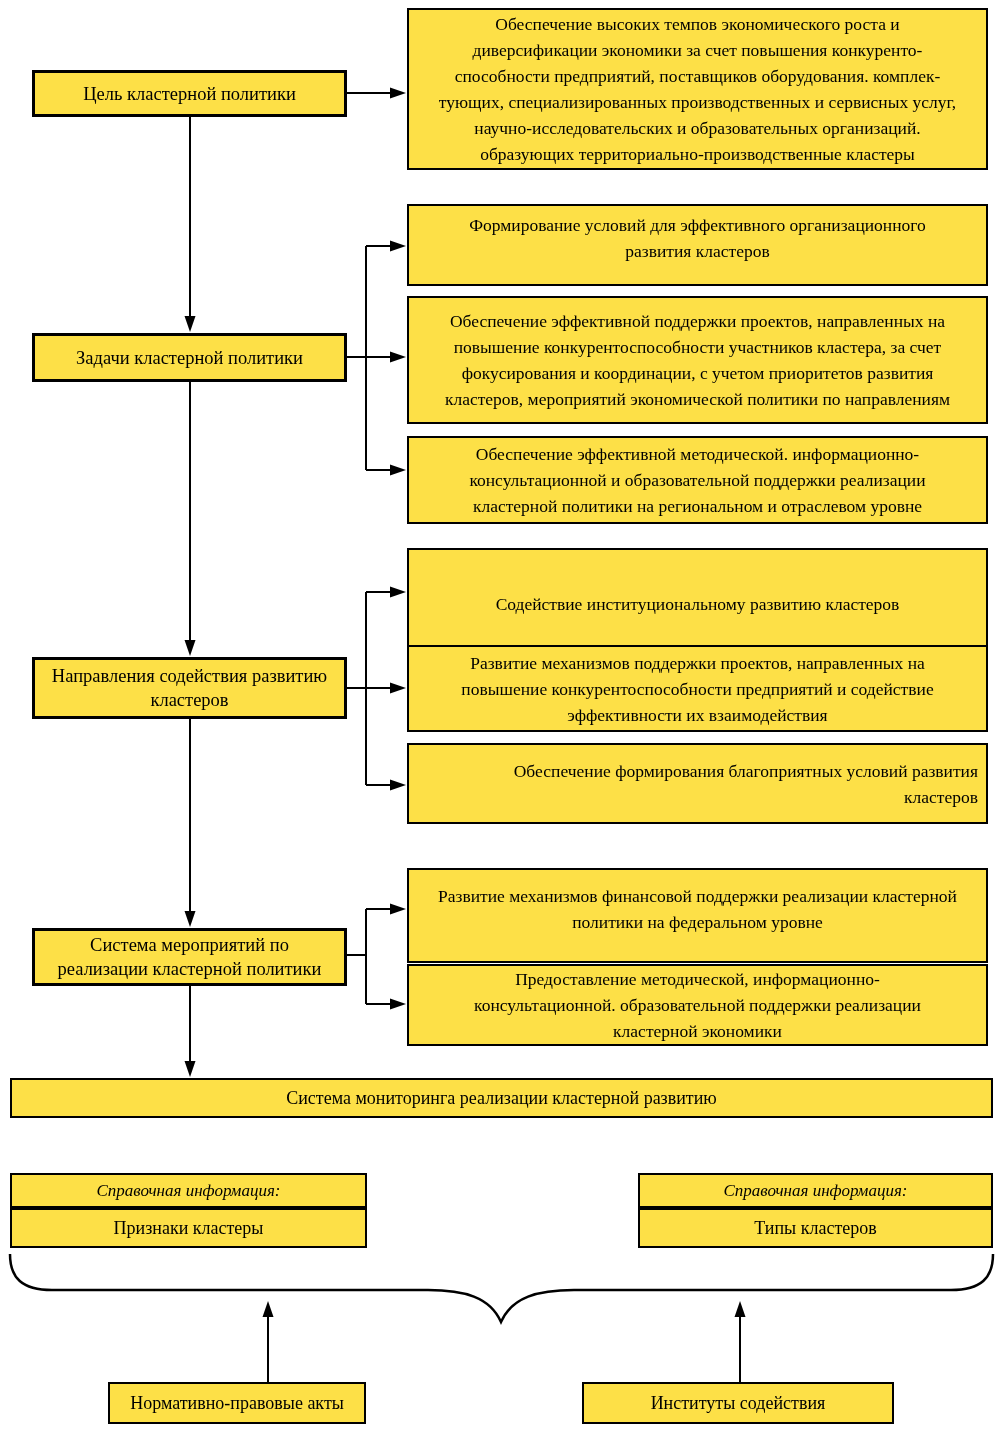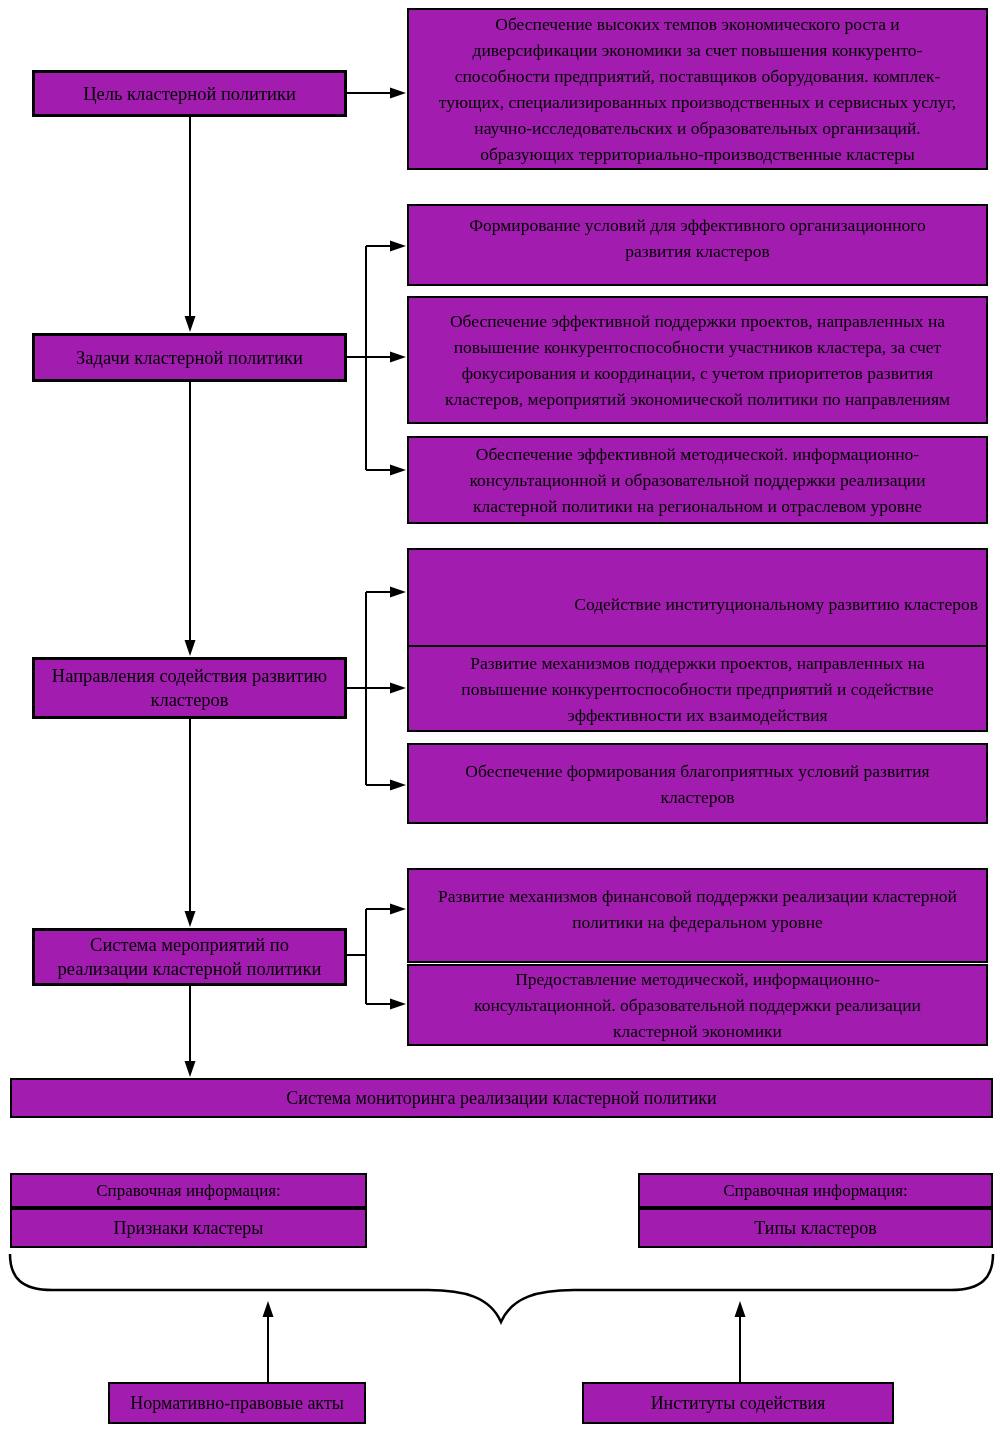--- a/index.html
+++ b/index.html
@@ -9,21 +9,21 @@
     height: 1445px;
     background: #ffffff;
     font-family: "Liberation Serif", serif;
     color: #000;
     overflow: hidden;
   }
   #wires { position: absolute; left: 0; top: 0; width: 1003px; height: 1445px; }
   .box {
     position: absolute;
     box-sizing: border-box;
-    background: #a21caf;
+    background: #fde047;
     border: 2px solid #000;
     display: flex;
     align-items: center;
     justify-content: center;
     text-align: center;
   }
   .box .txt { white-space: pre-line; display: block; width: 100%; }
   .leftcol {
     left: 32px; width: 315px;
     border-width: 3px;
@@ -37,30 +37,30 @@
   .pad-b { padding-bottom: 16px; }
   #box-goal       { top: 70px;  height: 47px; }
   #box-tasks      { top: 333px; height: 49px; }
   #box-directions { top: 657px; height: 62px; }
   #box-measures   { top: 928px; height: 58px; }
 
   #box-goal-detail { top: 8px;   height: 162px; }
   #box-task-1      { top: 204px; height: 82px; }
   #box-task-2      { top: 296px; height: 128px; }
   #box-task-3      { top: 436px; height: 88px; }
-  #box-dir-1       { top: 548px; height: 112px; text-align: right; }
+  #box-dir-1       { top: 548px; height: 112px; }
   #box-dir-2       { top: 645px; height: 87px; }
-  #box-dir-3       { top: 743px; height: 81px; }
+  #box-dir-3       { top: 743px; height: 81px; text-align: right; }
   #box-meas-1      { top: 868px; height: 95px; text-align: center; }
   #box-meas-2      { top: 964px; height: 82px; }
 
   #box-monitoring { left: 10px; top: 1078px; width: 983px; height: 40px; font-size: 18px; }
 
   .refbox { font-size: 18px; }
-  .refhdr { font-size: 17px; }
+  .refhdr { font-style: italic; font-size: 17px; }
   #ref-left-hdr  { left: 10px;  top: 1173px; width: 357px; height: 35px; }
   #ref-left-body { left: 10px;  top: 1208px; width: 357px; height: 40px; }
   #ref-right-hdr  { left: 638px; top: 1173px; width: 355px; height: 35px; }
   #ref-right-body { left: 638px; top: 1208px; width: 355px; height: 40px; }
 
   #box-npa  { left: 108px; top: 1382px; width: 258px; height: 42px; font-size: 18px; }
   #box-inst { left: 582px; top: 1382px; width: 312px; height: 42px; font-size: 18px; }
 </style>
 </head>
 <body>
@@ -182,21 +182,21 @@
     <span class="txt">Развитие механизмов финансовой поддержки реализации кластерной
 политики на федеральном уровне</span>
   </div>
   <div class="box rightcol" id="box-meas-2">
     <span class="txt">Предоставление методической, информационно-
 консультационной. образовательной поддержки реализации
 кластерной экономики</span>
   </div>
 
   <div class="box" id="box-monitoring">
-    <span class="txt">Система мониторинга реализации кластерной политики</span>
+    <span class="txt">Система мониторинга реализации кластерной развитию</span>
   </div>
 
   <div class="box refhdr" id="ref-left-hdr">
     <span class="txt">Справочная информация:</span>
   </div>
   <div class="box refbox" id="ref-left-body">
     <span class="txt">Признаки кластеры</span>
   </div>
   <div class="box refhdr" id="ref-right-hdr">
     <span class="txt">Справочная информация:</span>

